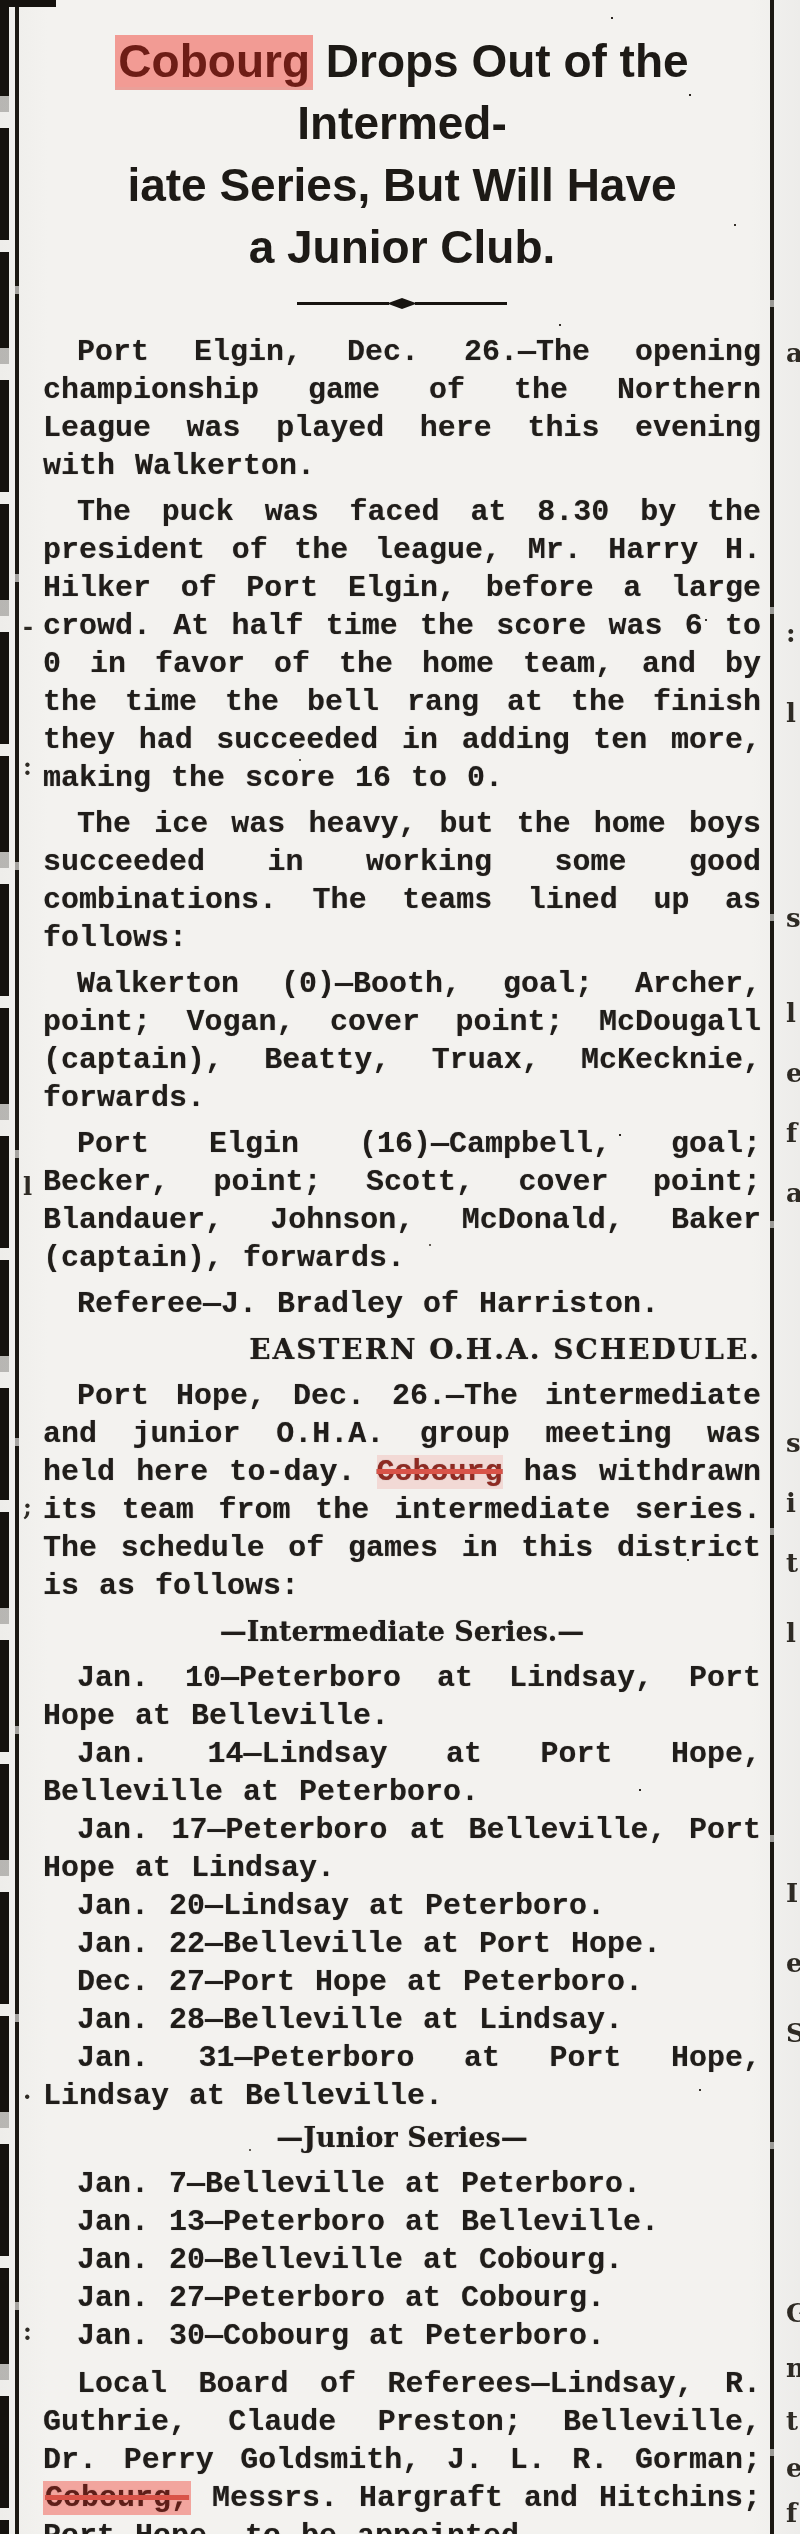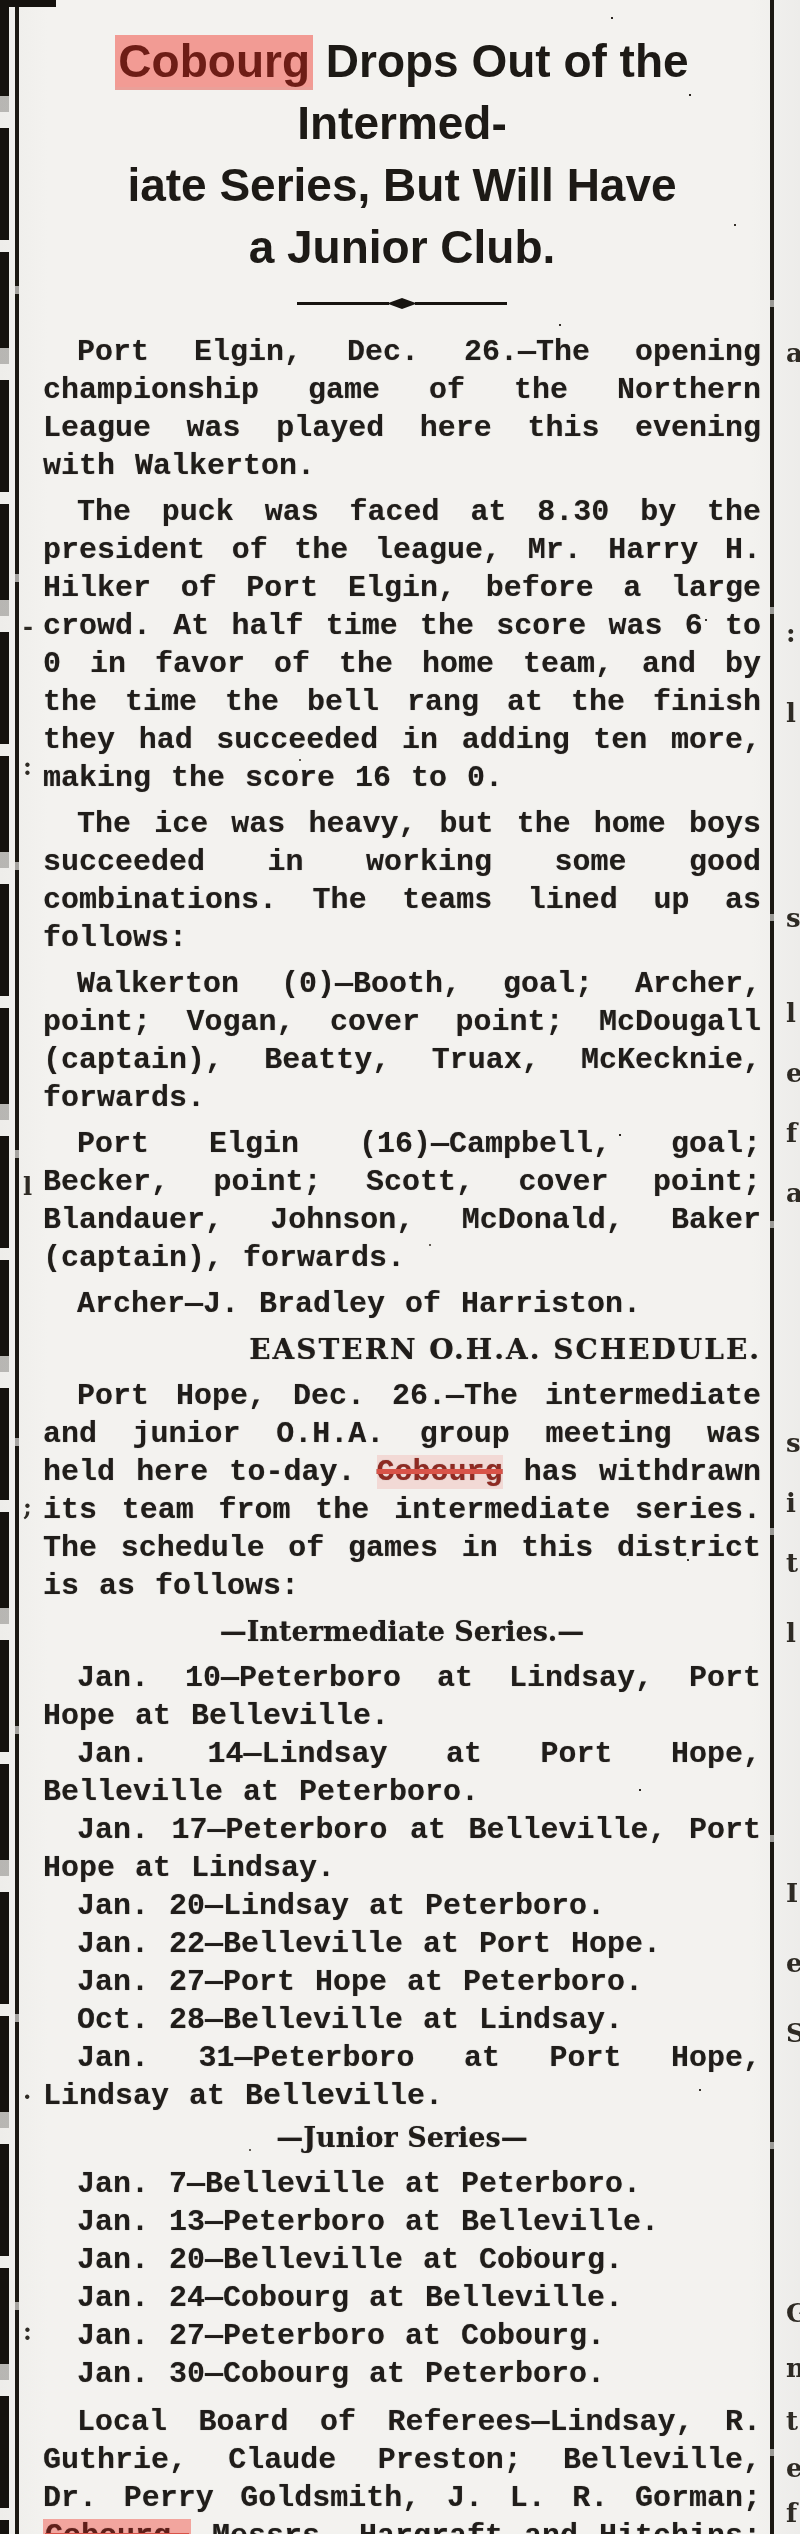--- a/index.html
+++ b/index.html
@@ -157,42 +157,41 @@
       <span class="div-line"></span>
       <span class="div-diamond"></span>
       <span class="div-line"></span>
     </div>
 
     <p class="body ind">Port Elgin, Dec. 26.—The opening championship game of the Northern League was played here this evening with Walkerton.</p>
     <p class="body ind">The puck was faced at 8.30 by the president of the league, Mr. Harry H. Hilker of Port Elgin, before a large crowd. At half time the score was 6 to 0 in favor of the home team, and by the time the bell rang at the finish they had succeeded in adding ten more, making the score 16 to 0.</p>
     <p class="body ind">The ice was heavy, but the home boys succeeded in working some good combinations. The teams lined up as follows:</p>
     <p class="body ind">Walkerton (0)—Booth, goal; Archer, point; Vogan, cover point; McDougall (captain), Beatty, Truax, McKecknie, forwards.</p>
     <p class="body ind">Port Elgin (16)—Campbell, goal; Becker, point; Scott, cover point; Blandauer, Johnson, McDonald, Baker (captain), forwards.</p>
-    <p class="body ind">Archer—J. Bradley of Harriston.</p>
+    <p class="body ind">Referee—J. Bradley of Harriston.</p>
 
     <h2 class="sched-head">EASTERN O.H.A. SCHEDULE.</h2>
 
     <p class="body ind"><span>Port Hope, Dec. 26.—The intermediate and junior O.H.A. group meeting was held here to-day. </span><mark class="hl-strike">Cobourg</mark><span> has withdrawn its team from the intermediate series. The schedule of games in this district is as follows:</span></p>
 
     <h3 class="series-head">—Intermediate Series.—</h3>
 
     <p class="body ind game">Jan. 10—Peterboro at Lindsay, Port Hope at Belleville.</p>
     <p class="body ind game">Jan. 14—Lindsay at Port Hope, Belleville at Peterboro.</p>
     <p class="body ind game">Jan. 17—Peterboro at Belleville, Port Hope at Lindsay.</p>
     <p class="body ind game">Jan. 20—Lindsay at Peterboro.</p>
     <p class="body ind game">Jan. 22—Belleville at Port Hope.</p>
-    <p class="body ind game">Jan. 27—Port Hope at Peterboro.</p>
-    <p class="body ind game">Oct. 28—Belleville at Lindsay.</p>
+    <p class="body ind game">Dec. 27—Port Hope at Peterboro.</p>
+    <p class="body ind game">Jan. 28—Belleville at Lindsay.</p>
     <p class="body ind game">Jan. 31—Peterboro at Port Hope, Lindsay at Belleville.</p>
 
     <h3 class="series-head">—Junior Series—</h3>
 
     <p class="body ind game">Jan. 7—Belleville at Peterboro.</p>
     <p class="body ind game">Jan. 13—Peterboro at Belleville.</p>
     <p class="body ind game">Jan. 20—Belleville at Cobourg.</p>
-    <p class="body ind game">Jan. 24—Cobourg at Belleville.</p>
     <p class="body ind game">Jan. 27—Peterboro at Cobourg.</p>
     <p class="body ind game">Jan. 30—Cobourg at Peterboro.</p>
 
     <p class="body ind" style="margin-top:10px"><span>Local Board of Referees—Lindsay, R. Guthrie, Claude Preston; Belleville, Dr. Perry Goldsmith, J. L. R. Gorman; </span><mark class="hl-strike bg">Cobourg,</mark><span> Messrs. Hargraft and Hitchins; Port Hope, to be appointed.</span></p>
 
   </div>
 </div>
 
 </body></html>

